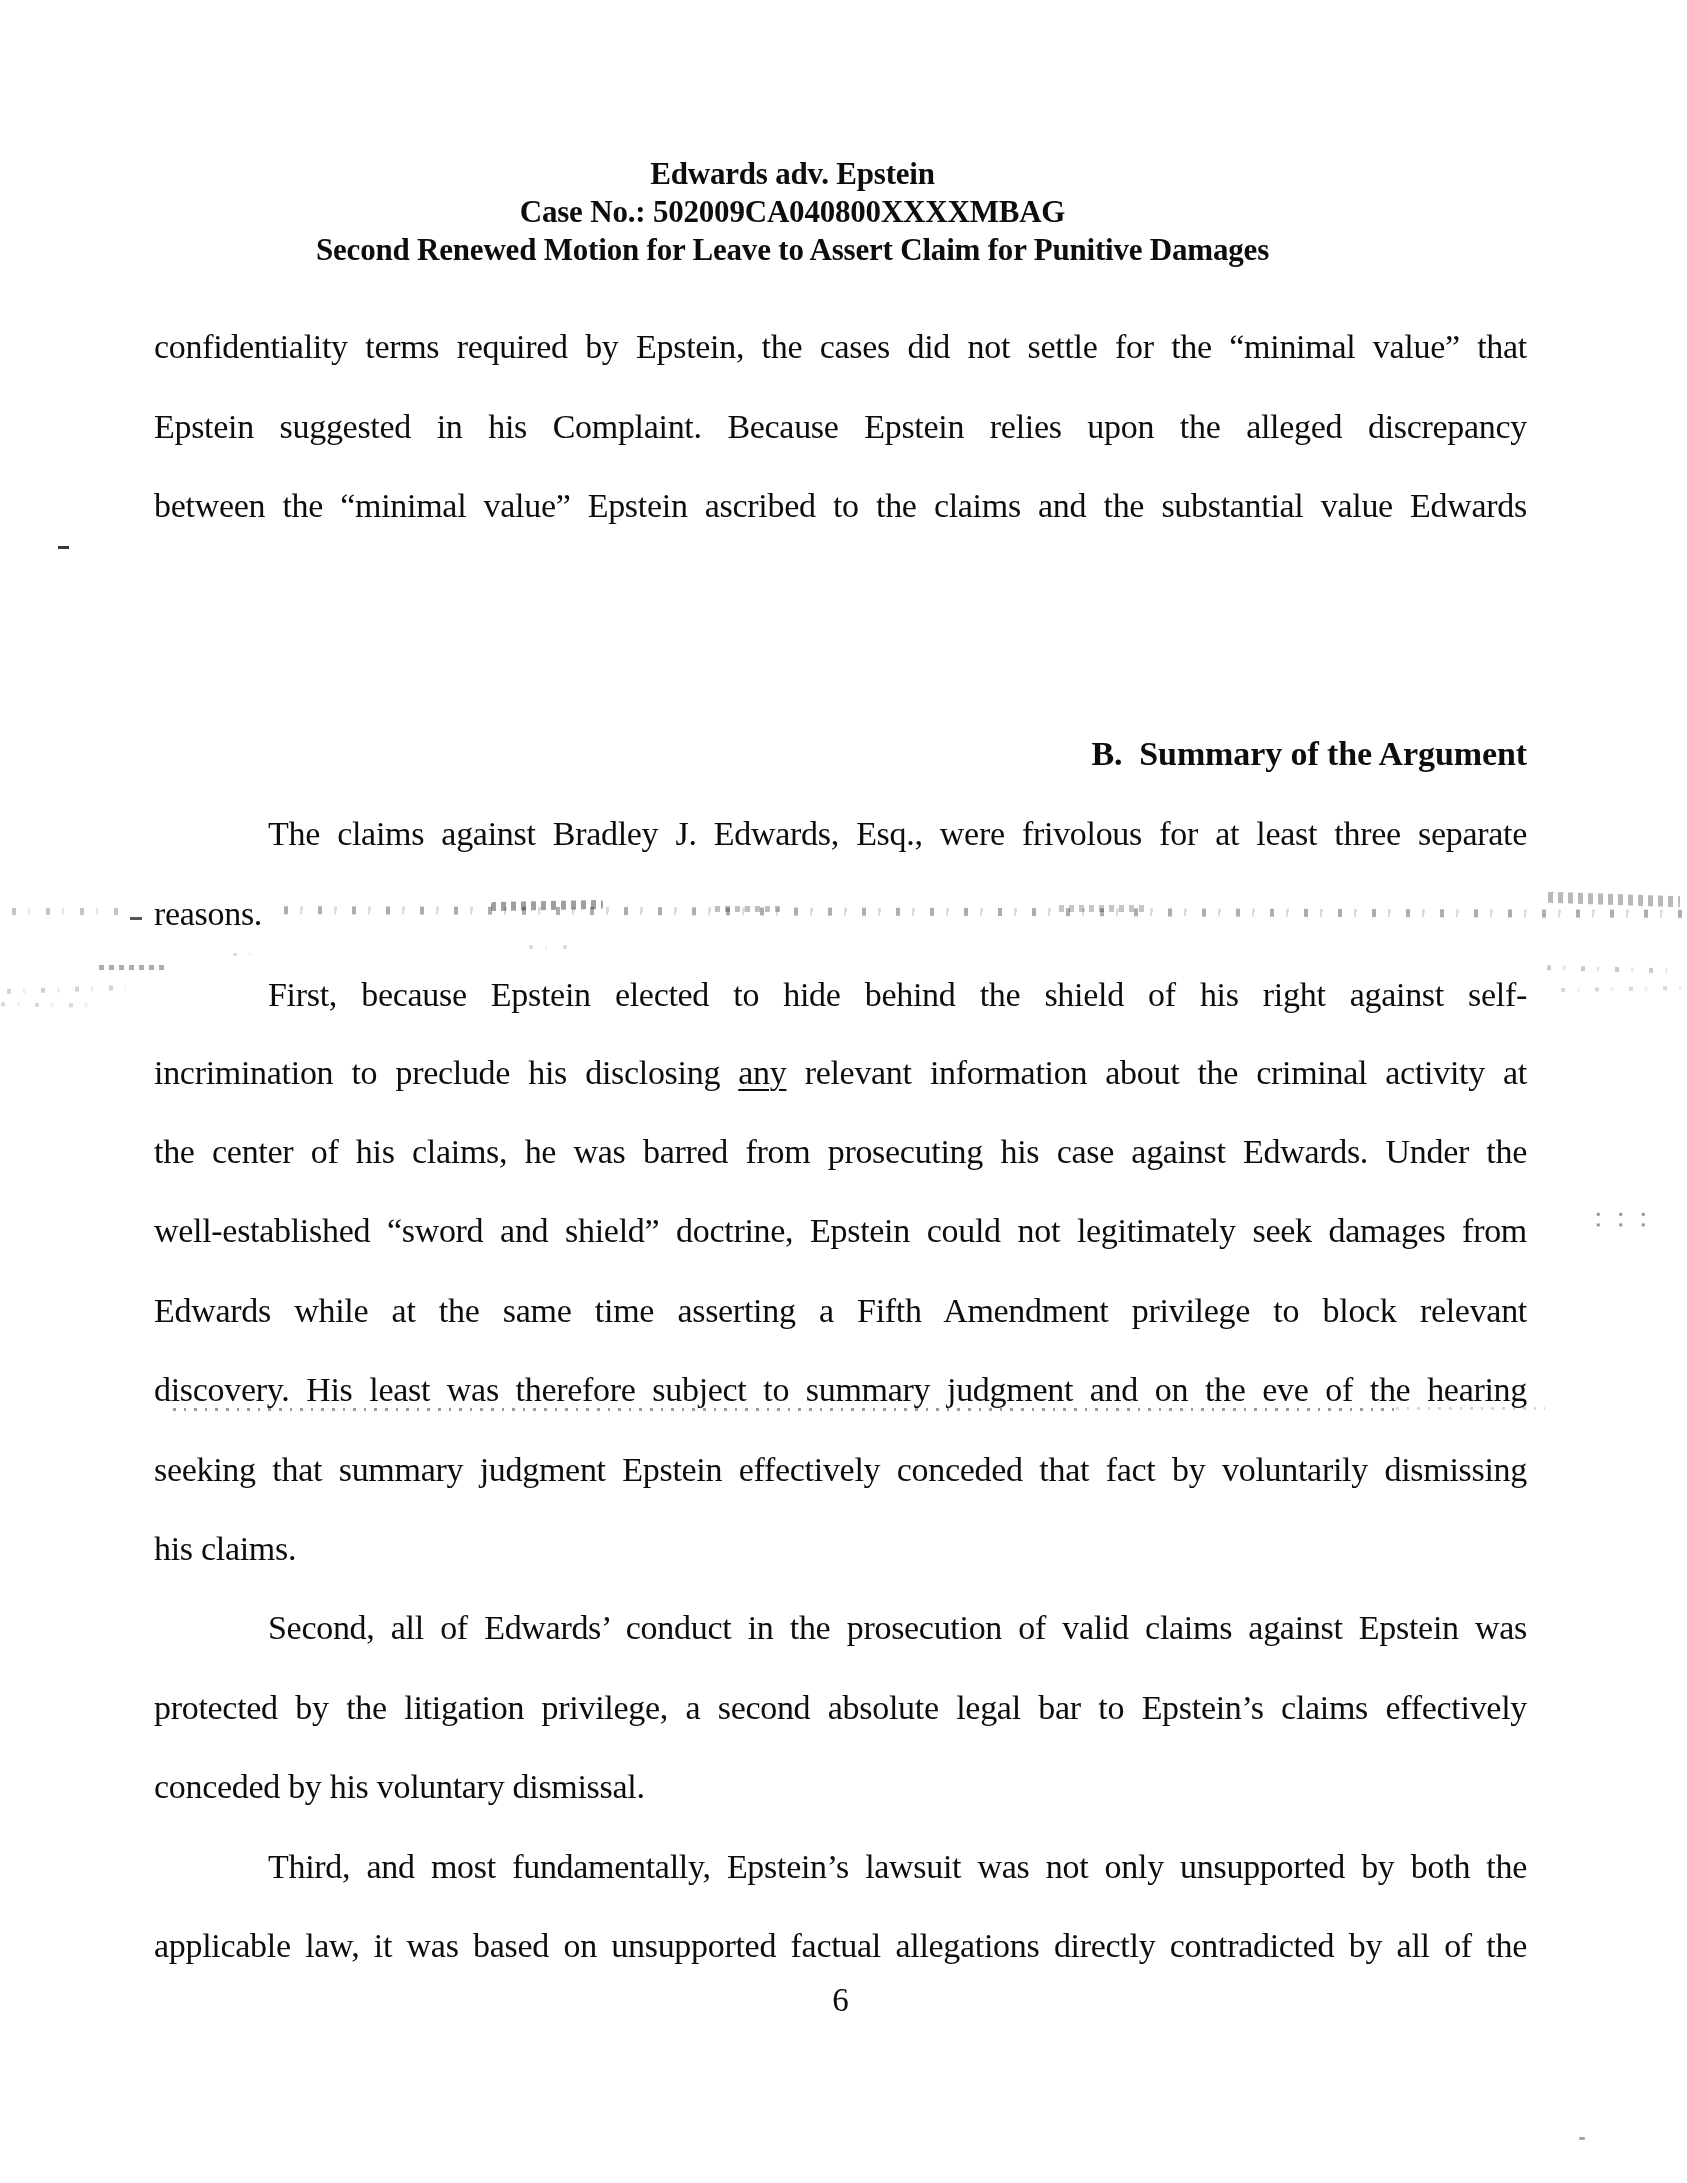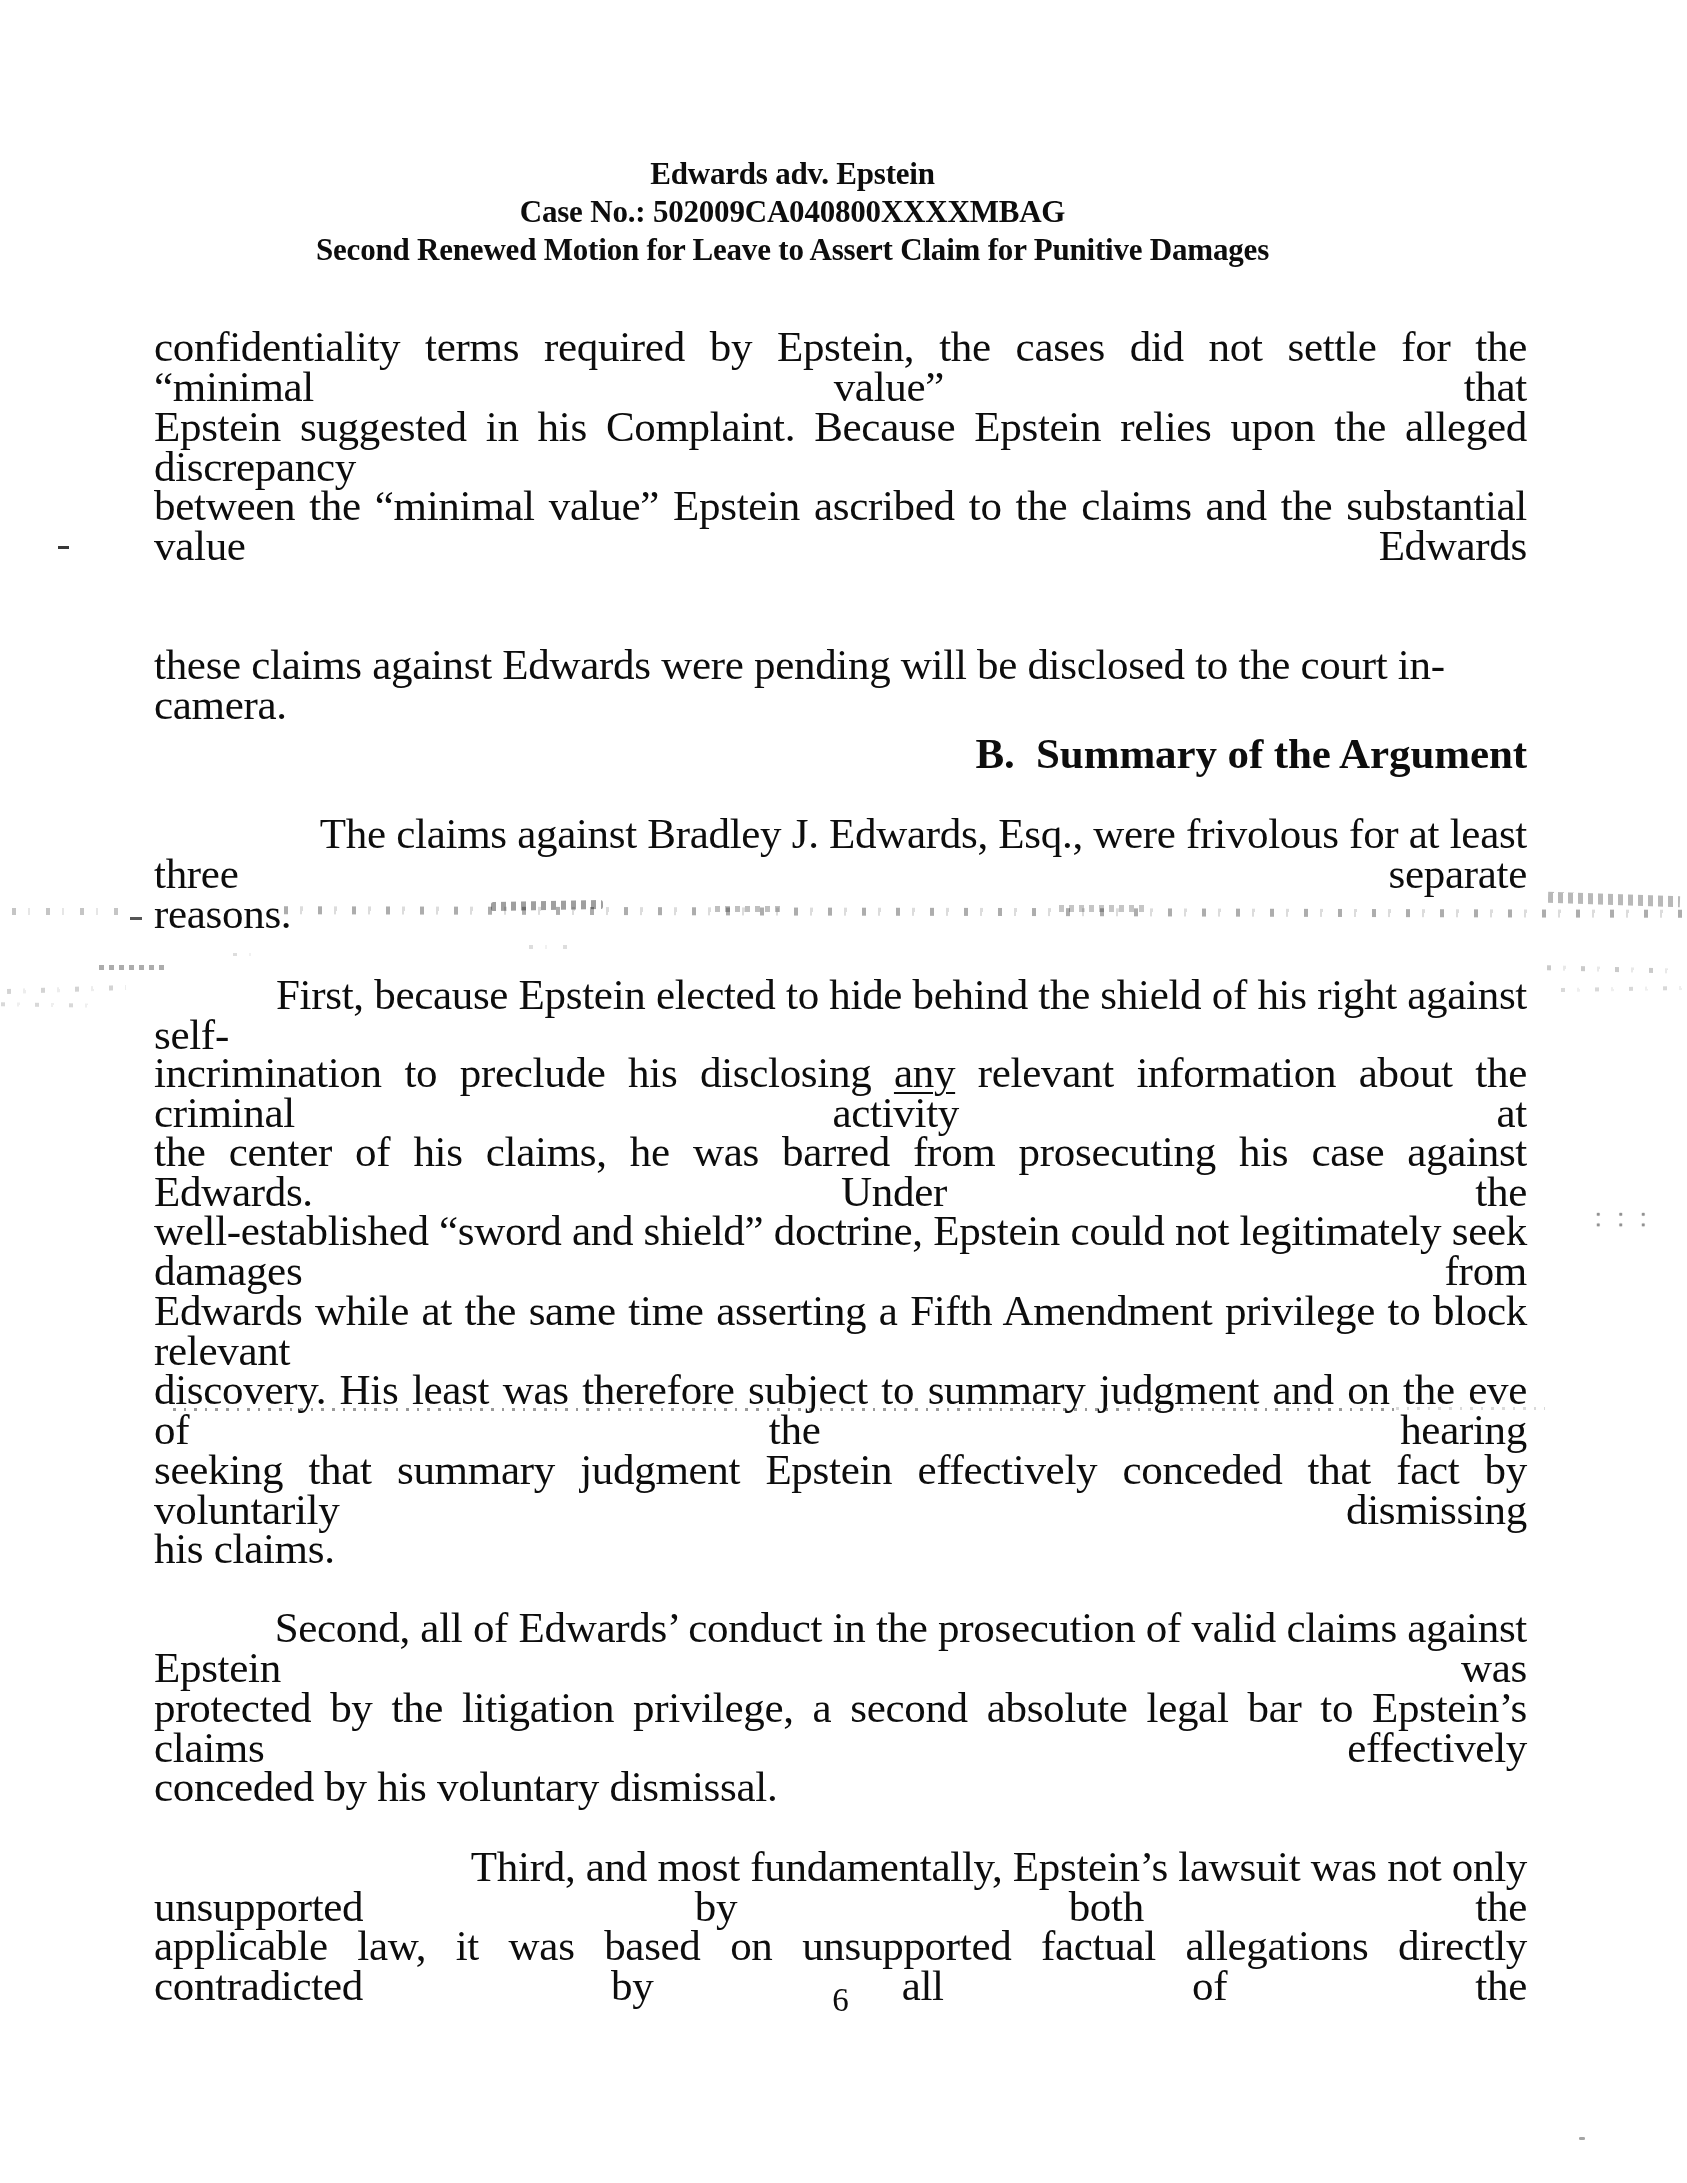--- a/index.html
+++ b/index.html
@@ -26,21 +26,21 @@
     white-space: nowrap;
     text-align: center;
   }
 
   
   .ln {
     position: absolute;
     left: 154px;
     width: 1373px;
     height: 40px;
-    font-size: 43px;
+    font-size: 34px;
     line-height: 40px;
     letter-spacing: -0.3px;
     white-space: nowrap;
   }
   .j  { text-align: justify; text-align-last: justify; white-space: normal; }
   .l  { text-align: left; white-space: normal; }
   .ind { text-indent: 114px; text-align: right; }
   .hd { font-weight: bold; letter-spacing: -0.1px; }
   .u  { text-decoration: underline; text-decoration-thickness: 2px; text-underline-offset: 4.6px; }
 
@@ -69,21 +69,20 @@
 
   <div class="hdr">
     <div>Edwards adv. Epstein</div>
     <div>Case No.: 502009CA040800XXXXMBAG</div>
     <div>Second Renewed Motion for Leave to Assert Claim for Punitive Damages</div>
   </div>
 
   <div class="ln j" style="top:327px">confidentiality terms required by Epstein, the cases did not settle for the “minimal value” that</div>
   <div class="ln j" style="top:407px">Epstein suggested in his Complaint.  Because Epstein relies upon the alleged discrepancy</div>
   <div class="ln j" style="top:486px">between the “minimal value” Epstein ascribed to the claims and the substantial value Edwards</div>
-  <div class="ln l" style="top:645px">these claims against Edwards were pending will be disclosed to the court in-camera.</div>
 
   <div class="ln l ind hd" style="top:734px">B.&nbsp; Summary of the Argument</div>
 
   <div class="ln j ind" style="top:814px">The claims against Bradley J. Edwards, Esq., were frivolous for at least three separate</div>
   <div class="ln l" style="top:894px">reasons.</div>
 
   <div class="ln j ind" style="top:975px">First, because Epstein elected to hide behind the shield of his right against self-</div>
   <div class="ln j" style="top:1053px"><span>incrimination to preclude his disclosing </span><span class="u">any</span><span> relevant information about the criminal activity at</span></div>
   <div class="ln j" style="top:1132px">the center of his claims, he was barred from prosecuting his case against Edwards.  Under the</div>
   <div class="ln j" style="top:1211px">well-established “sword and shield” doctrine, Epstein could not legitimately seek damages from</div>

